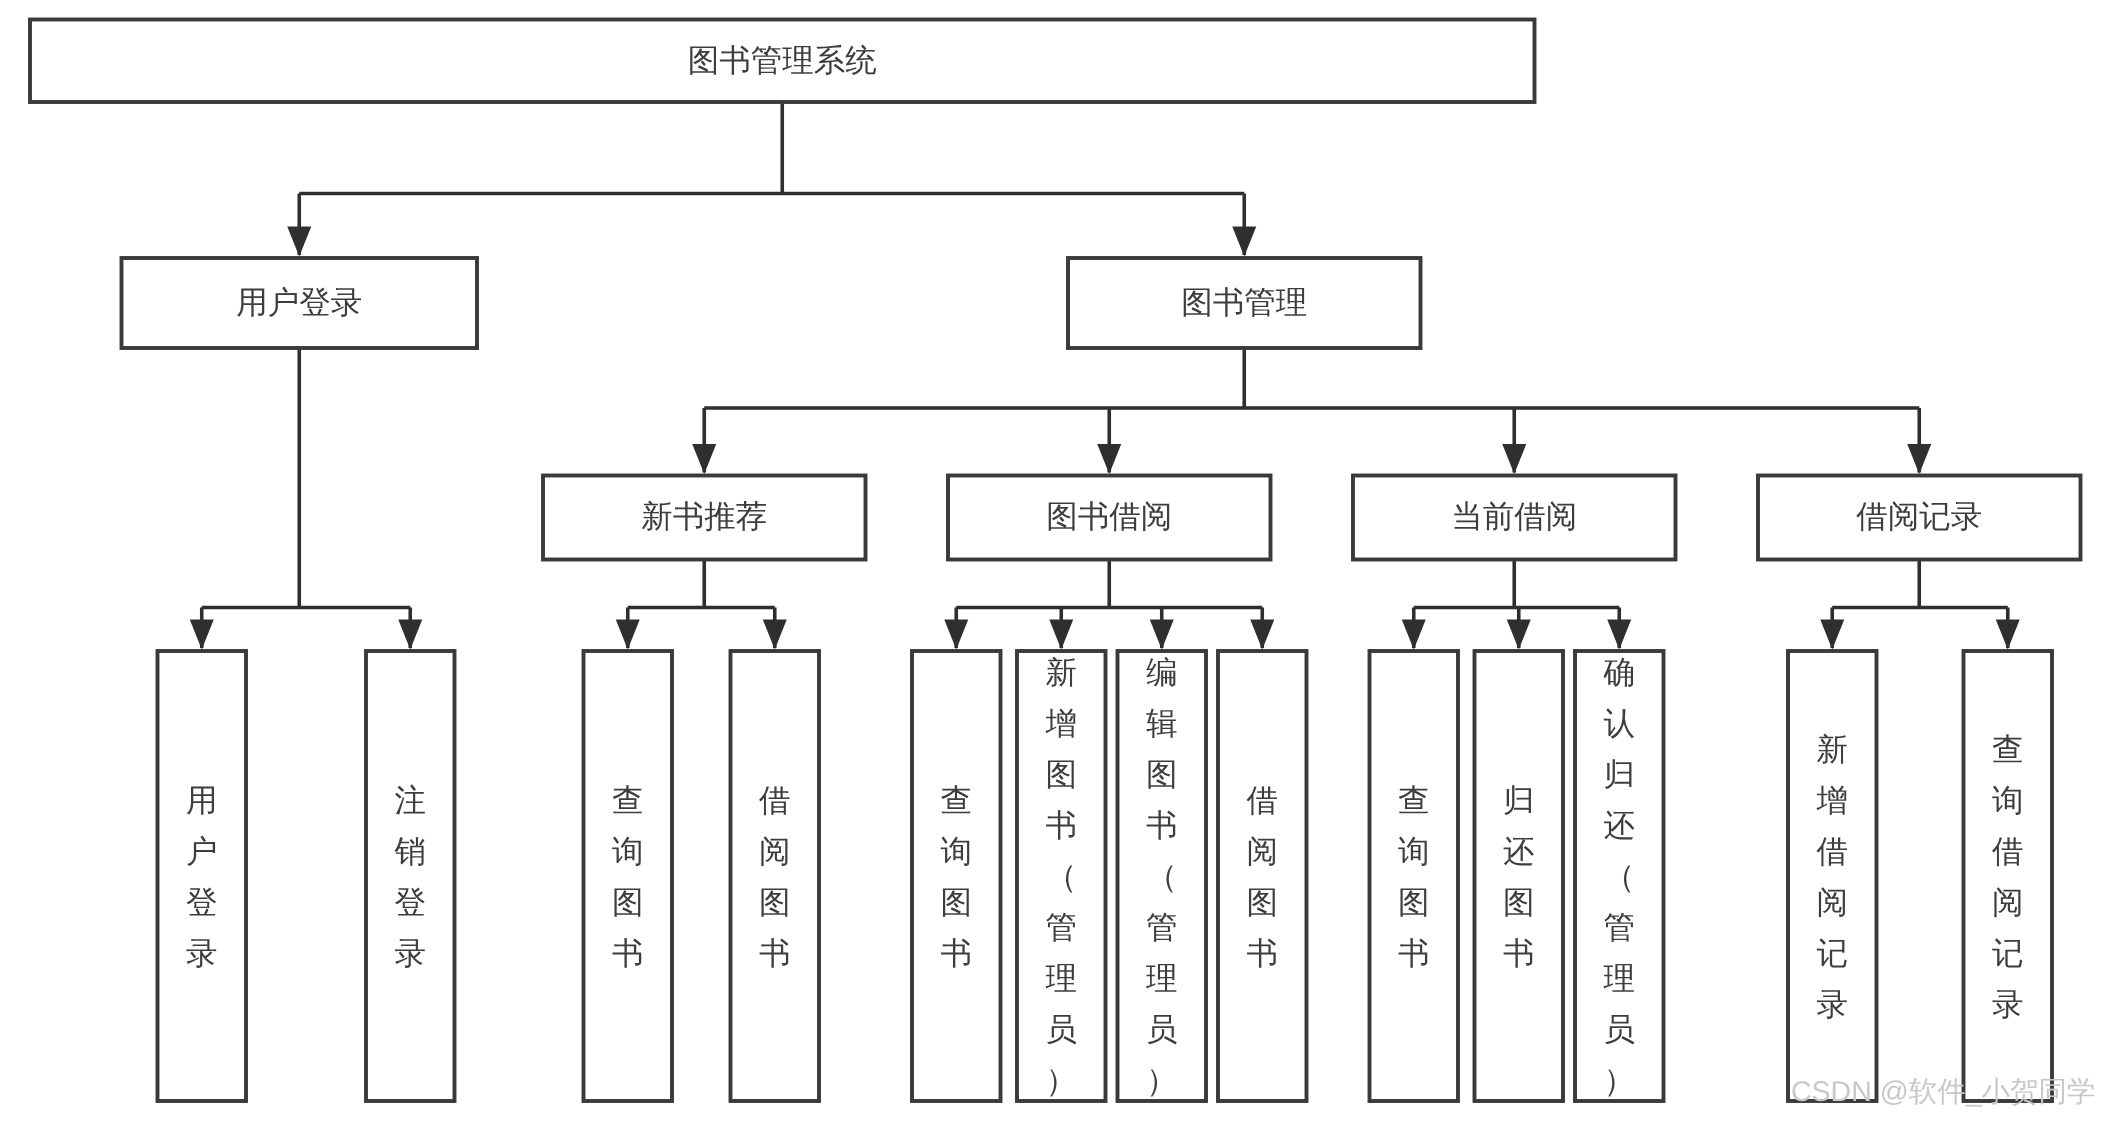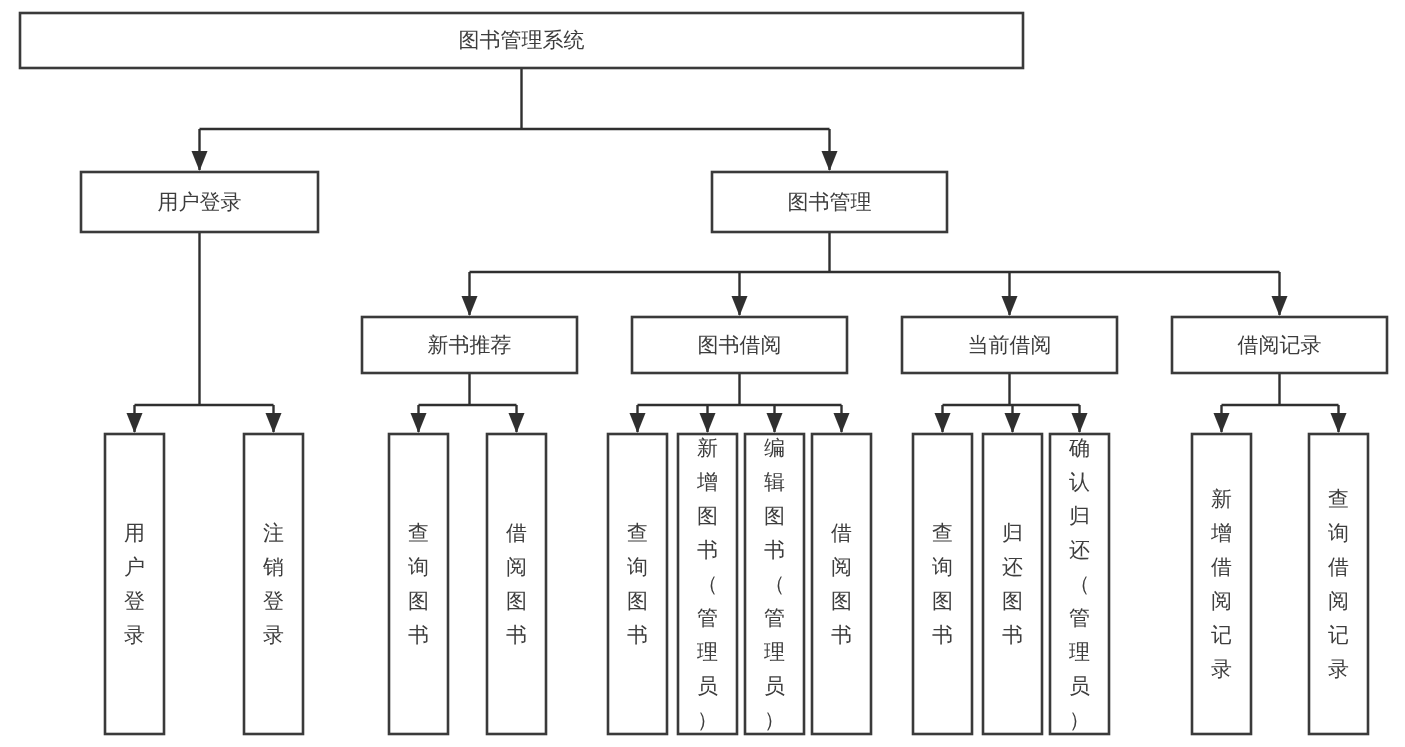--- a/index.html
+++ b/index.html
@@ -196,13 +196,14 @@
         <g>
           <rect x="1192" y="434" width="59" height="300" class="node-box"></rect>
           <text x="1221.5" y="506.48" class="node-label-vertical"><tspan x="1221.5" dy="0">新</tspan><tspan x="1221.5" dy="34">增</tspan><tspan x="1221.5" dy="34">借</tspan><tspan x="1221.5" dy="34">阅</tspan><tspan x="1221.5" dy="34">记</tspan><tspan x="1221.5" dy="34">录</tspan></text>
         </g>
         <g>
           <rect x="1309" y="434" width="59" height="300" class="node-box"></rect>
           <text x="1338.5" y="506.48" class="node-label-vertical"><tspan x="1338.5" dy="0">查</tspan><tspan x="1338.5" dy="34">询</tspan><tspan x="1338.5" dy="34">借</tspan><tspan x="1338.5" dy="34">阅</tspan><tspan x="1338.5" dy="34">记</tspan><tspan x="1338.5" dy="34">录</tspan></text>
         </g>
       </g>
   </svg>
+  <div class="watermark">CSDN @软件_小贺同学</div>
 </div>
 
 </body></html>

